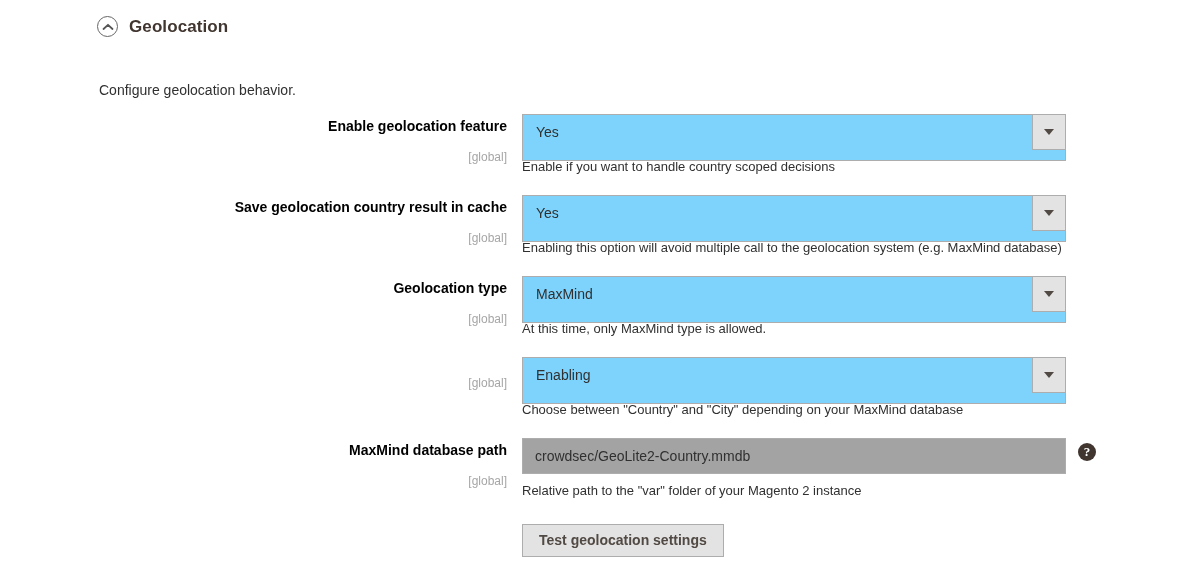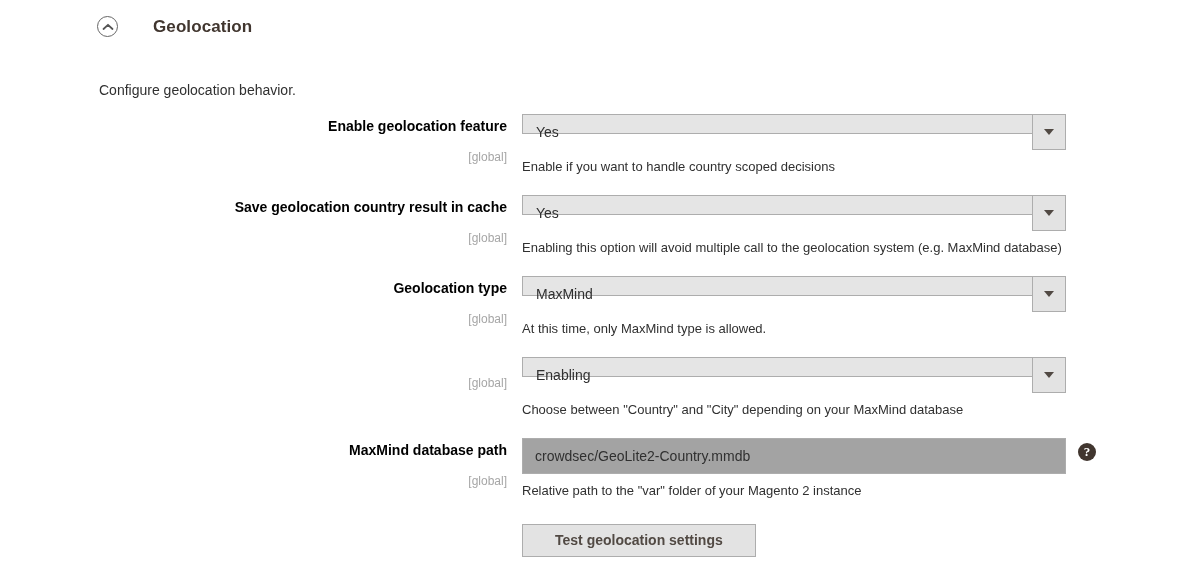--- a/index.html
+++ b/index.html
@@ -41,21 +41,20 @@
     box-sizing: border-box;
     flex: none;
   }
   .collapse-icon svg { display: block; }
   .section-title {
     font-size: 17px;
     font-weight: bold;
     color: #41362f;
     letter-spacing: 0.1px;
     white-space: nowrap;
-    margin-left: 24px;
   }
 
   .section-desc {
     position: absolute;
     left: 99px;
     top: 70px;
     font-size: 14px;
     color: #303030;
     white-space: nowrap;
     margin-top: 12px;
@@ -100,23 +99,23 @@
   .field-control {
     position: absolute;
     left: 522px;
     top: -4px;
   }
 
   
   .select-wrap {
     position: relative;
     width: 544px;
-    height: 20px;
+    height: 47px;
     border: 1px solid #adadad;
-    background: #e5e5e5;
+    background: #7dd3fc;
     box-sizing: border-box;
   }
   .select-value {
     position: absolute;
     left: 13px;
     top: 0;
     line-height: 34px;
     font-size: 14px;
     color: #303030;
     white-space: nowrap;
@@ -190,21 +189,21 @@
     top: 524px;
   }
   .test-button {
     display: inline-block;
     background: #e3e3e3;
     border: 1px solid #adadad;
     color: #514943;
     font-family: "Liberation Sans", sans-serif;
     font-size: 14px;
     font-weight: bold;
-    padding: 0 32px;
+    padding: 0 16px;
     height: 33px;
     line-height: 31px;
     box-sizing: border-box;
     cursor: pointer;
     white-space: nowrap;
   }
 </style>
 </head>
 <body>
 

